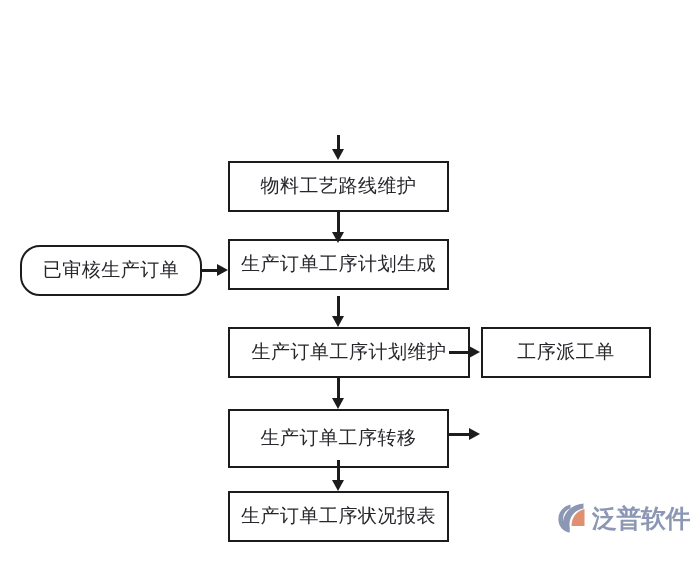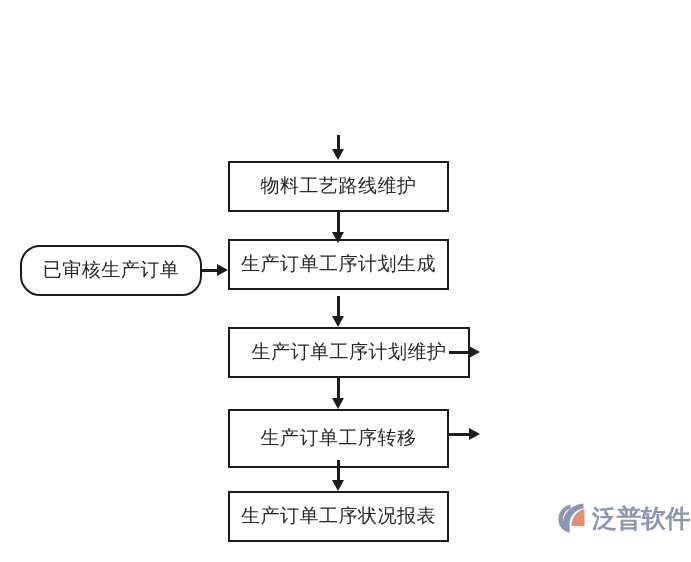--- a/index.html
+++ b/index.html
@@ -175,20 +175,23 @@
   </div>
 
   <div class="node" id="node-plan-gen">
     <span class="line">生产订单工序计划生成</span>
   </div>
 
   <div class="node" id="node-plan-maint">
     <span class="line">生产订单工序计划维护</span>
   </div>
 
+  <div class="node" id="node-dispatch">
+    <span class="line">工序派工单</span>
+  </div>
 
   <div class="node" id="node-transfer">
     <span class="line">生产订单工序转移</span>
   </div>
 
 
   <div class="node" id="node-status-rpt">
     <span class="line">生产订单工序状况报表</span>
   </div>
 

